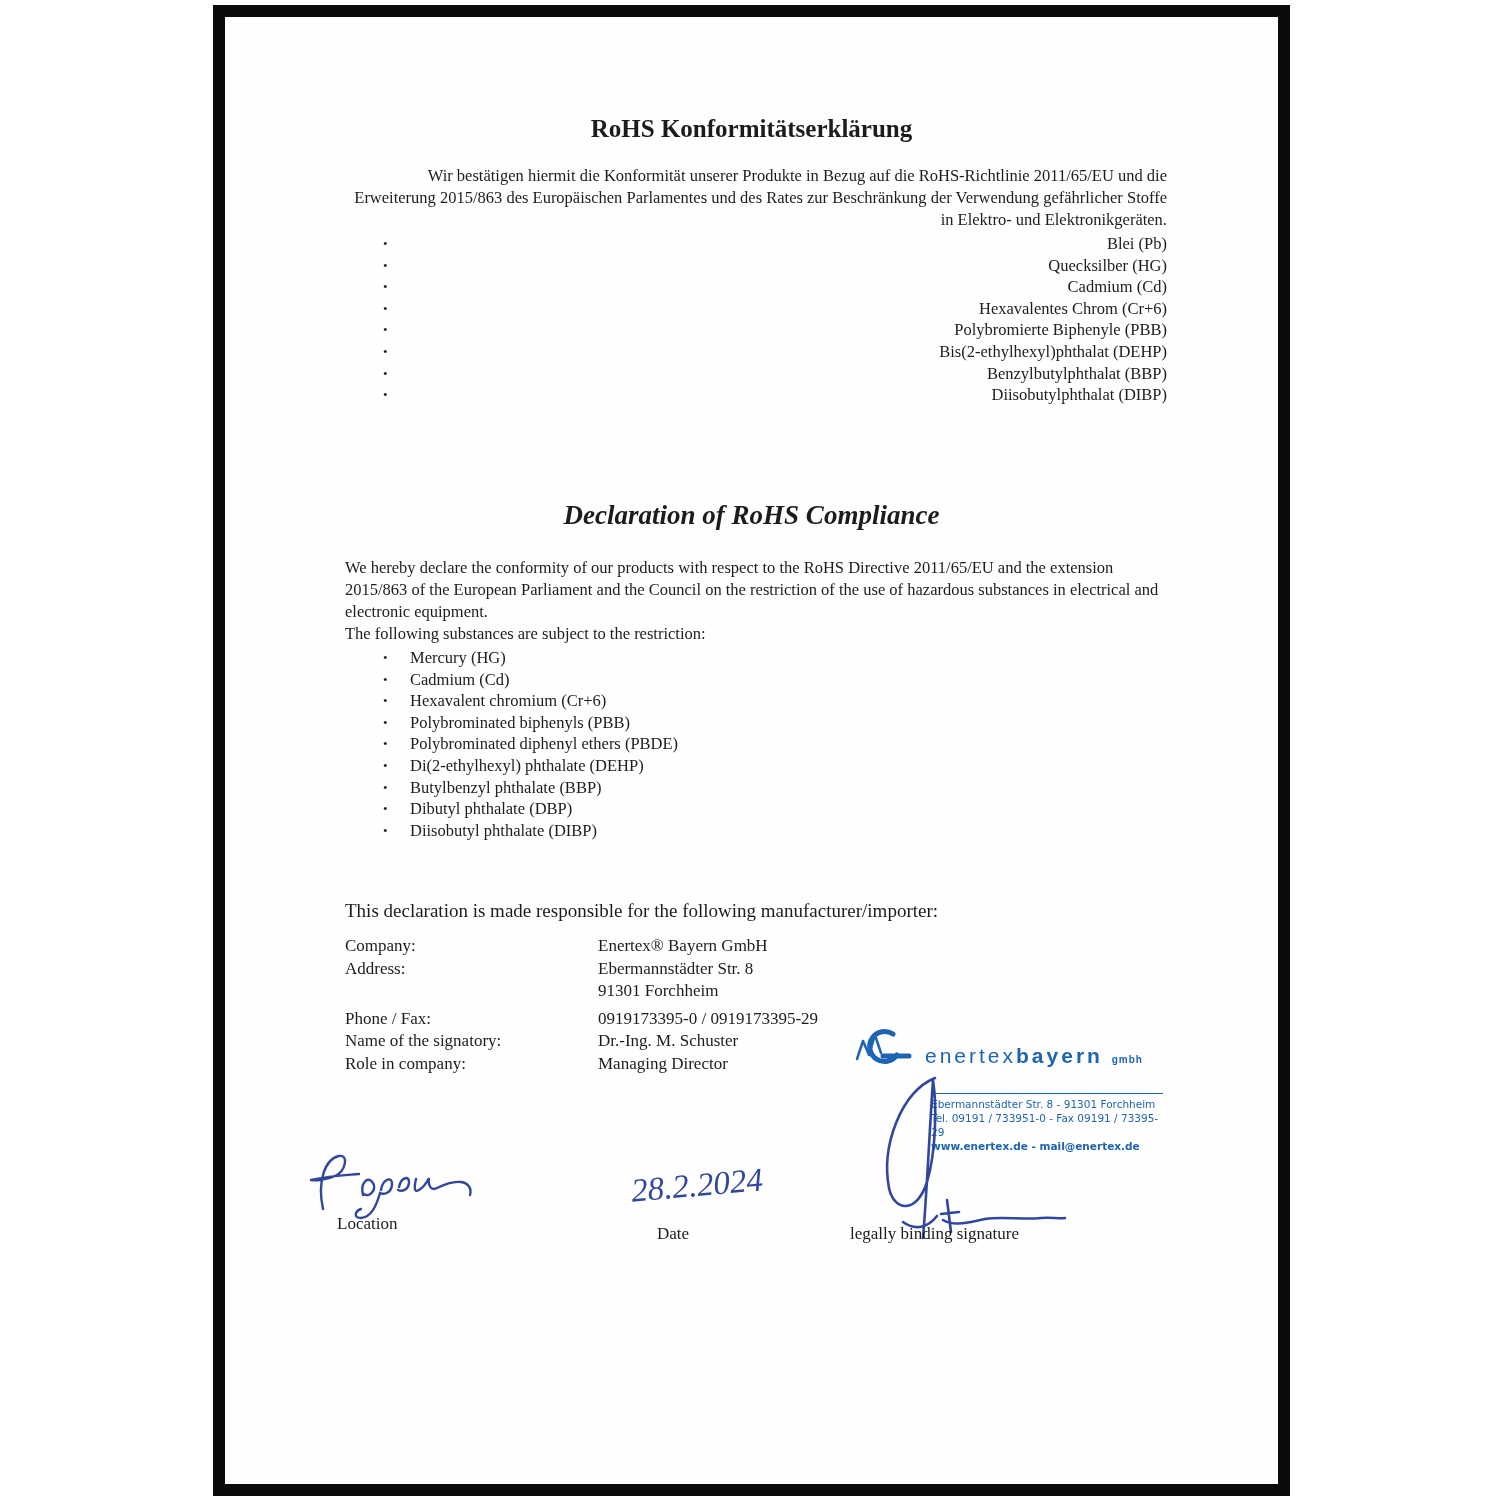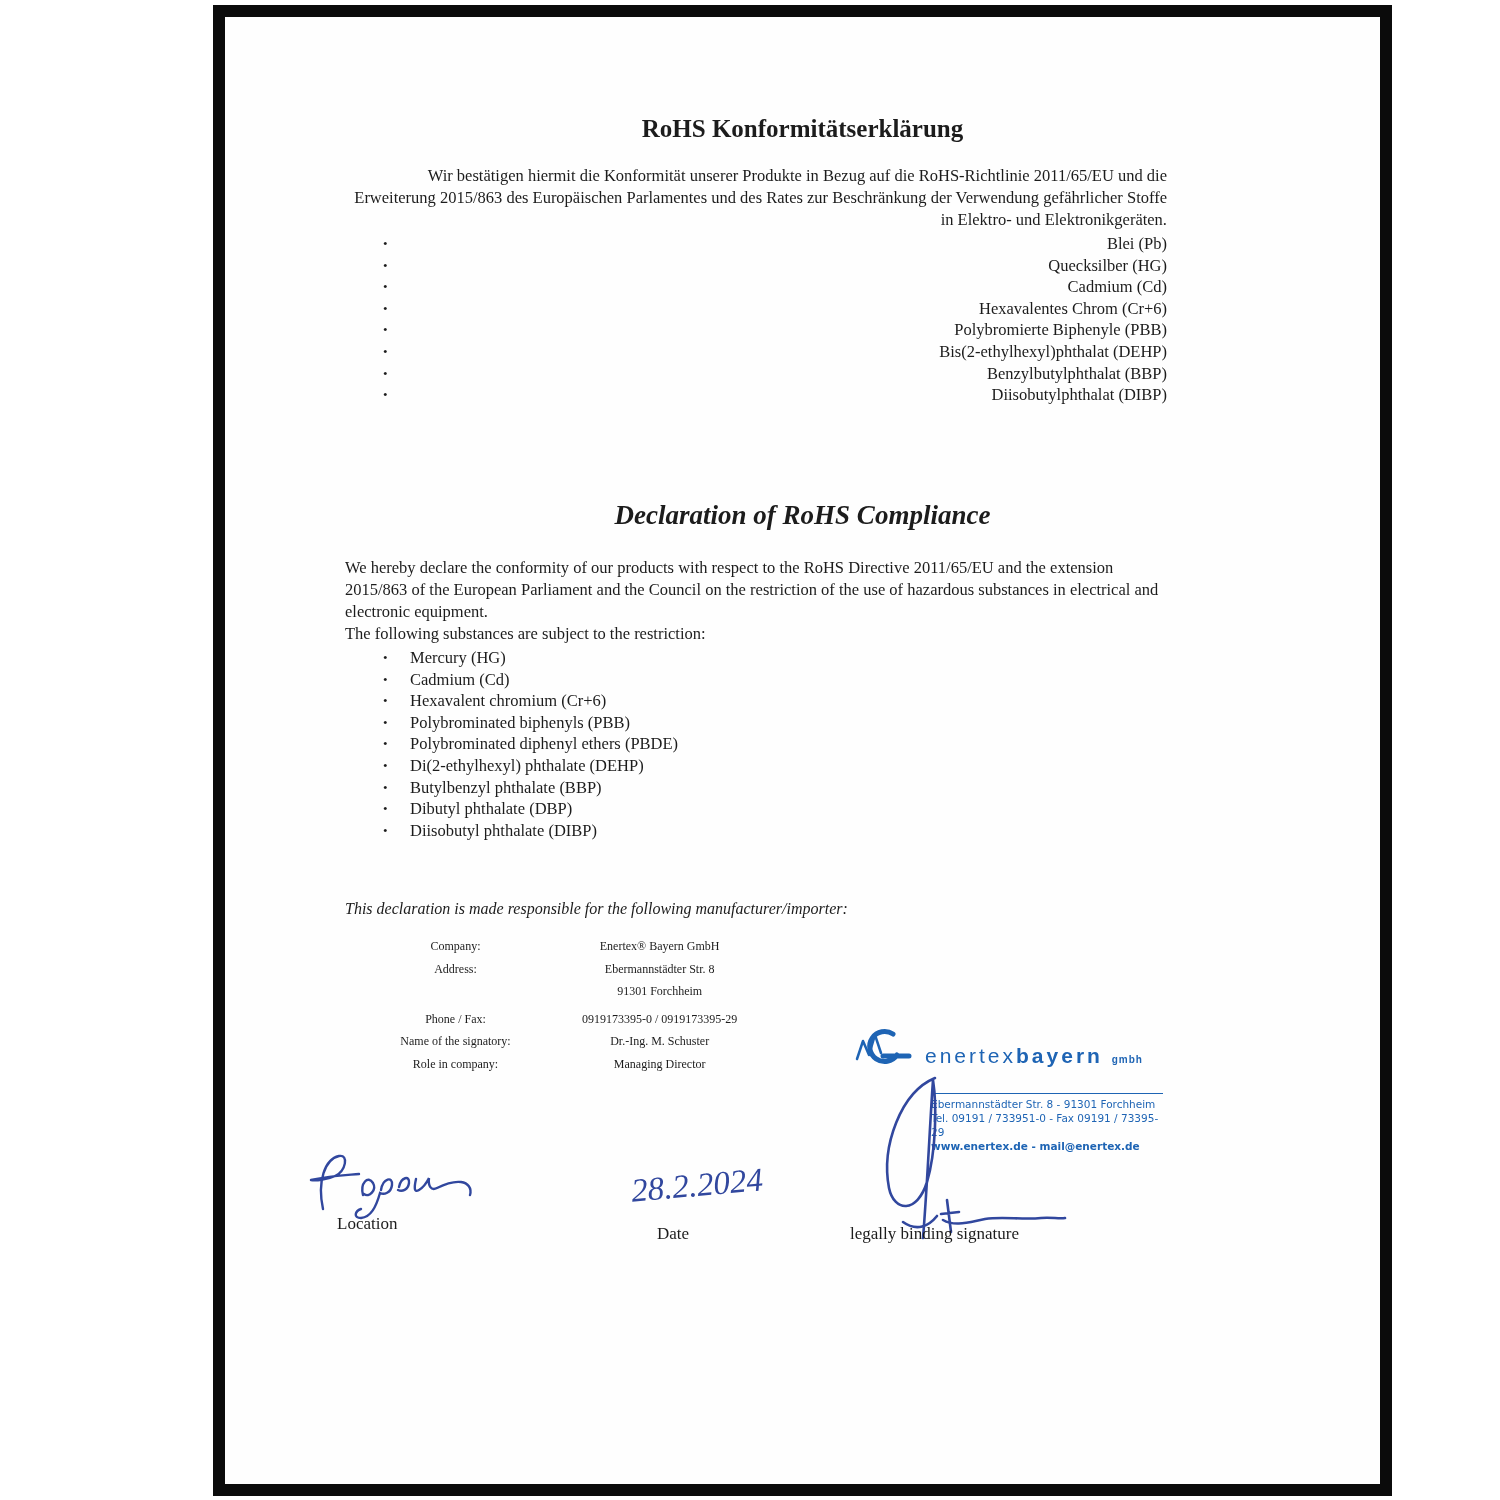--- a/index.html
+++ b/index.html
@@ -1,28 +1,28 @@
 <!DOCTYPE html>
 <html><head>
 <meta charset="utf-8">
 <style>
   html,body{margin:0;padding:0;background:#ffffff;}
   body{width:1500px;height:1500px;position:relative;font-family:"Liberation Serif", serif;color:#1c1c1c;}
-  .scan-frame{position:absolute;left:213px;top:5px;width:1179px;height:1491px;border:12px solid #0b0b0b;background:#fefefe;box-sizing:border-box;}
+  .scan-frame{position:absolute;left:213px;top:5px;width:1077px;height:1491px;border:12px solid #0b0b0b;background:#fefefe;box-sizing:border-box;}
   .page{position:absolute;inset:0;}
   .title{position:absolute;left:0;width:100%;text-align:center;font-weight:bold;}
   .title-de{top:98px;font-size:25px;}
   .title-en{top:483px;font-size:27px;font-style:italic;}
   .block{position:absolute;left:120px;width:822px;font-size:16.5px;line-height:22px;}
   .block p{margin:0;}
   .sub-list{list-style:none;margin:2px 0 0 0;padding:0 0 0 38px;}
   .sub-list li{position:relative;padding-left:27px;line-height:21.6px;}
   .sub-list li::before{content:"•";position:absolute;left:0;top:0;font-size:13px;}
-  .note{position:absolute;left:120px;top:883px;font-size:16px;font-style:italic;}
-  .mfr{position:absolute;left:104px;top:918px;display:grid;grid-template-columns:253px auto;font-size:12px;line-height:22.6px;text-align:center;}
+  .note{position:absolute;left:120px;top:883px;font-size:19px;}
+  .mfr{position:absolute;left:120px;top:918px;display:grid;grid-template-columns:253px auto;font-size:17px;line-height:22.6px;}
   .mfr .gap{margin-top:5px;}
   .sig-label{position:absolute;font-size:17px;color:#1c1c1c;}
   .ink{color:#31479e;}
   .stamp{position:absolute;left:628px;top:1008px;width:340px;color:#1e64b4;}
   .stamp-top{display:flex;align-items:center;}
   .stamp-brand{font-family:Liberation Sans, sans-serif;font-size:21px;letter-spacing:3px;white-space:nowrap;}
   .stamp-brand .bold{font-weight:bold;}
   .stamp-brand .gmbh{font-size:10px;letter-spacing:1px;font-weight:bold;}
   .stamp-lines{margin-left:78px;margin-top:6px;border-top:1.5px solid #1e64b4;padding-top:3px;font-family:"DejaVu Sans", sans-serif;font-size:10.5px;line-height:14px;width:232px;}
   .stamp-lines .b{font-weight:bold;}

